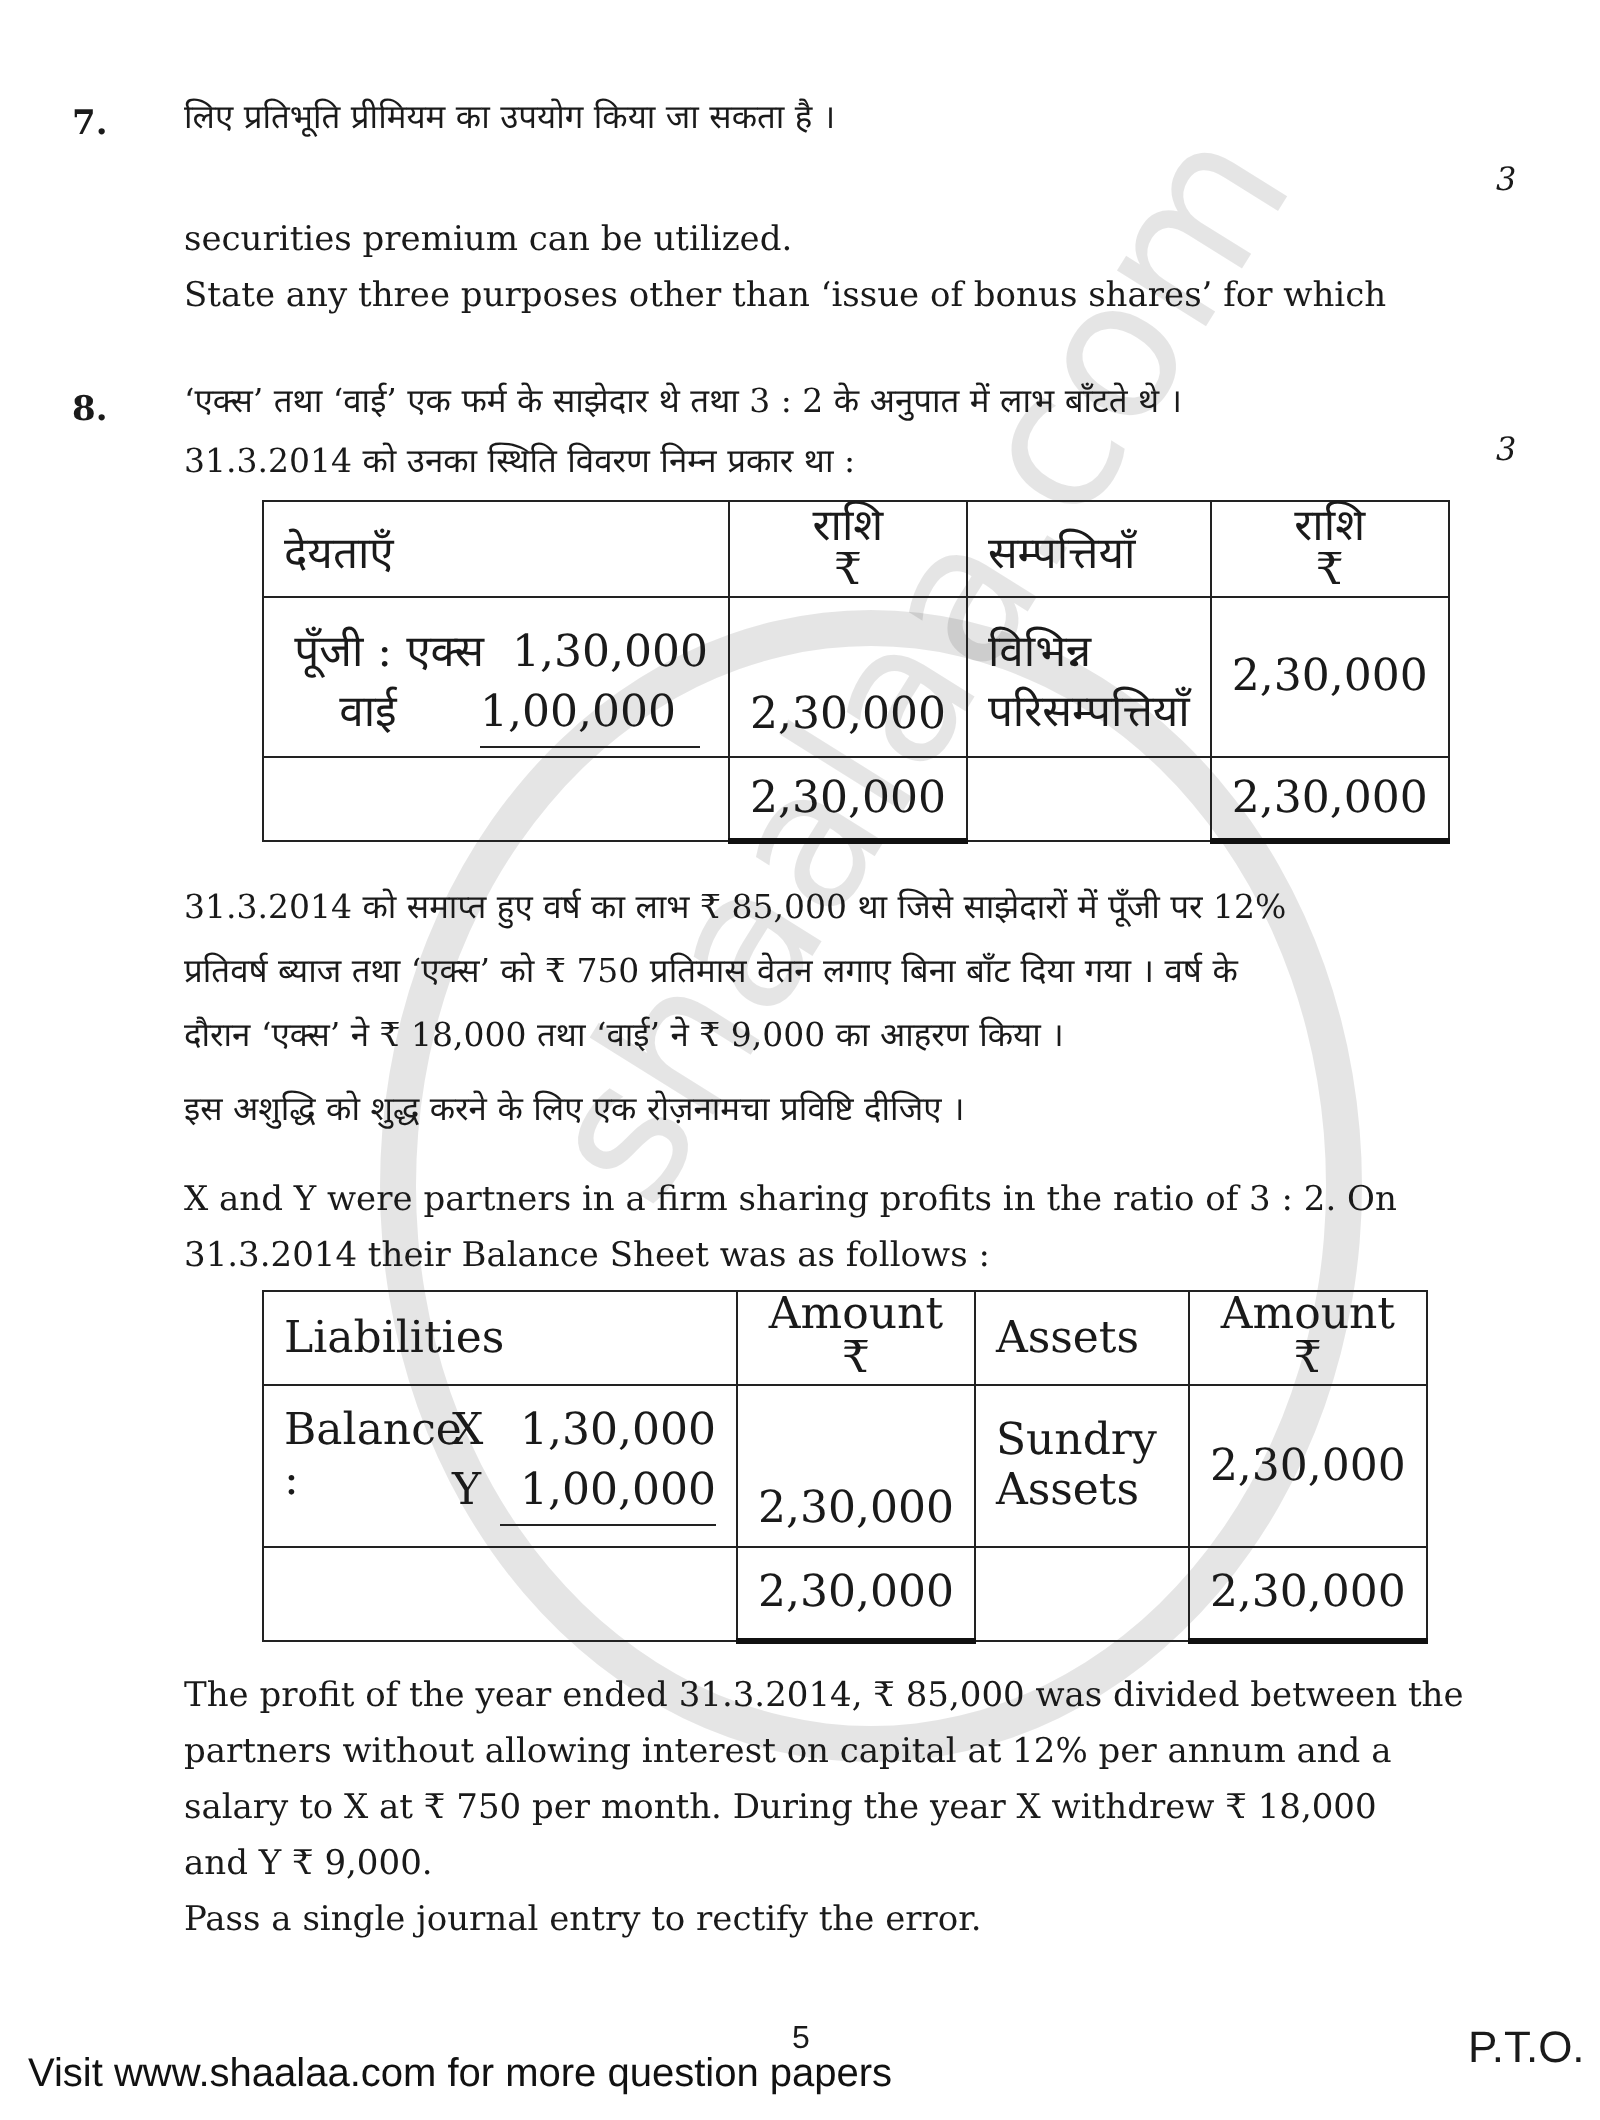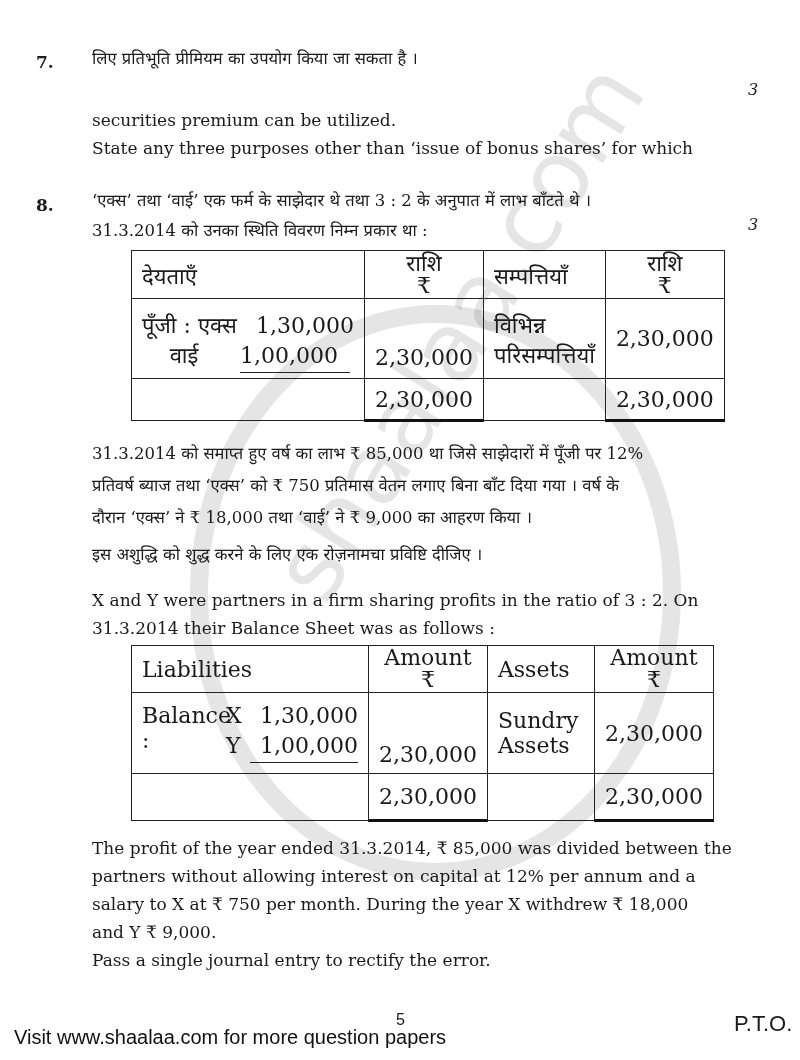--- a/index.html
+++ b/index.html
@@ -68,21 +68,21 @@
       </td>
       <td>सम्पत्तियाँ</td>
       <td class="hdr-amt">
         <div>राशि</div>
         <div>₹</div>
       </td>
     </tr>
     <tr style="height:80px;">
       <td>
         <div class="caprow">
-          <span style="width:100px; text-align:left;"><span>पूँजी :</span> <span>एक्स</span></span>
+          <span style="width:100px; text-align:right;"><span>पूँजी :</span> <span>एक्स</span></span>
           <span style="margin-left:14px;">1,30,000</span>
         </div>
         <div class="caprow">
           <span style="width:84px; text-align:center;">वाई</span>
           <span class="under" style="margin-left:14px; padding-right:12px;">1,00,000</span>
         </div>
       </td>
       <td class="num" style="vertical-align:bottom; padding-bottom:8px;">2,30,000</td>
       <td>
         <div>विभिन्न</div>

